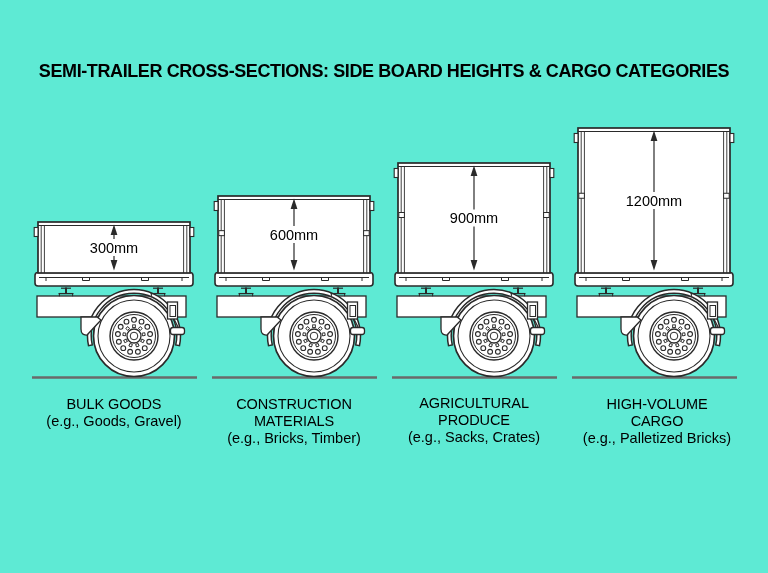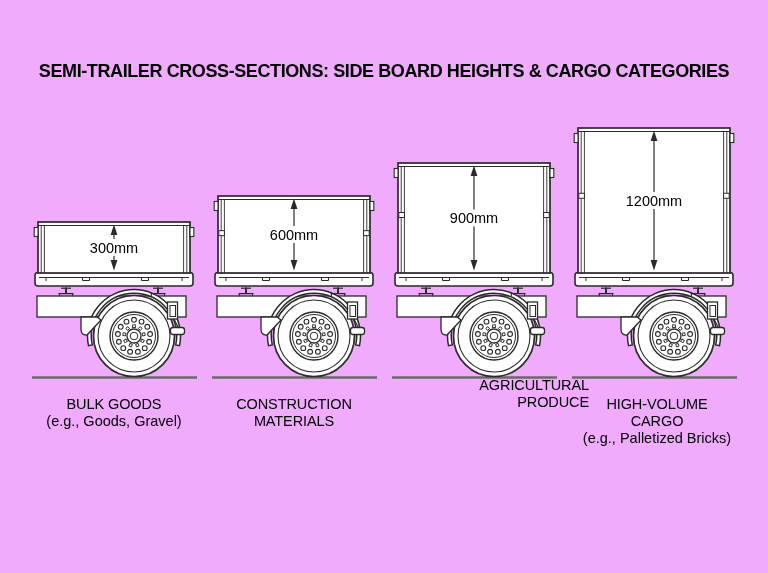--- a/index.html
+++ b/index.html
@@ -1,17 +1,17 @@
 <!DOCTYPE html>
 <html><head>
 <meta charset="utf-8">
 <style>
   html,body{margin:0;padding:0;background:#fff;}
   .page{
-    position:relative;width:768px;height:573px;background:#f0abfc;overflow:hidden;
+    position:relative;width:768px;height:573px;background:#5eead4;overflow:hidden;
     font-family:"Liberation Sans",sans-serif;color:#000;
   }
   .title{
     position:absolute;top:61px;left:0;width:768px;text-align:center;
     font-size:18px;font-weight:bold;letter-spacing:-0.4px;white-space:nowrap;
   }
   #diagram{position:absolute;top:0;left:0;width:768px;height:573px;}
   .cat{position:absolute;top:396px;width:230px;text-align:center;}
   .cat-name{
     font-size:14.5px;font-weight:normal;line-height:17px;white-space:pre-line;letter-spacing:-0.1px;
@@ -302,24 +302,26 @@
     </svg>
 
   <div>
     <div class="cat" style="left: -1px; top: 396px;">
       <div class="cat-name">BULK GOODS</div>
       <div class="cat-ex">(e.g., Goods, Gravel)</div>
     </div>
     <div class="cat" style="left: 179px; top: 396px;">
       <div class="cat-name">CONSTRUCTION
 MATERIALS</div>
+      <div class="cat-ex">(e.g., Bricks, Timber)</div>
     </div>
-    <div class="cat" style="left: 359px; top: 377px; text-align: right;">
+    <div class="cat" style="left: 359px; top: 395px;">
       <div class="cat-name">AGRICULTURAL
 PRODUCE</div>
+      <div class="cat-ex">(e.g., Sacks, Crates)</div>
     </div>
     <div class="cat" style="left: 542px; top: 396px;">
       <div class="cat-name">HIGH-VOLUME
 CARGO</div>
       <div class="cat-ex">(e.g., Palletized Bricks)</div>
     </div>
   </div>
 </div>
 
 </body></html>

